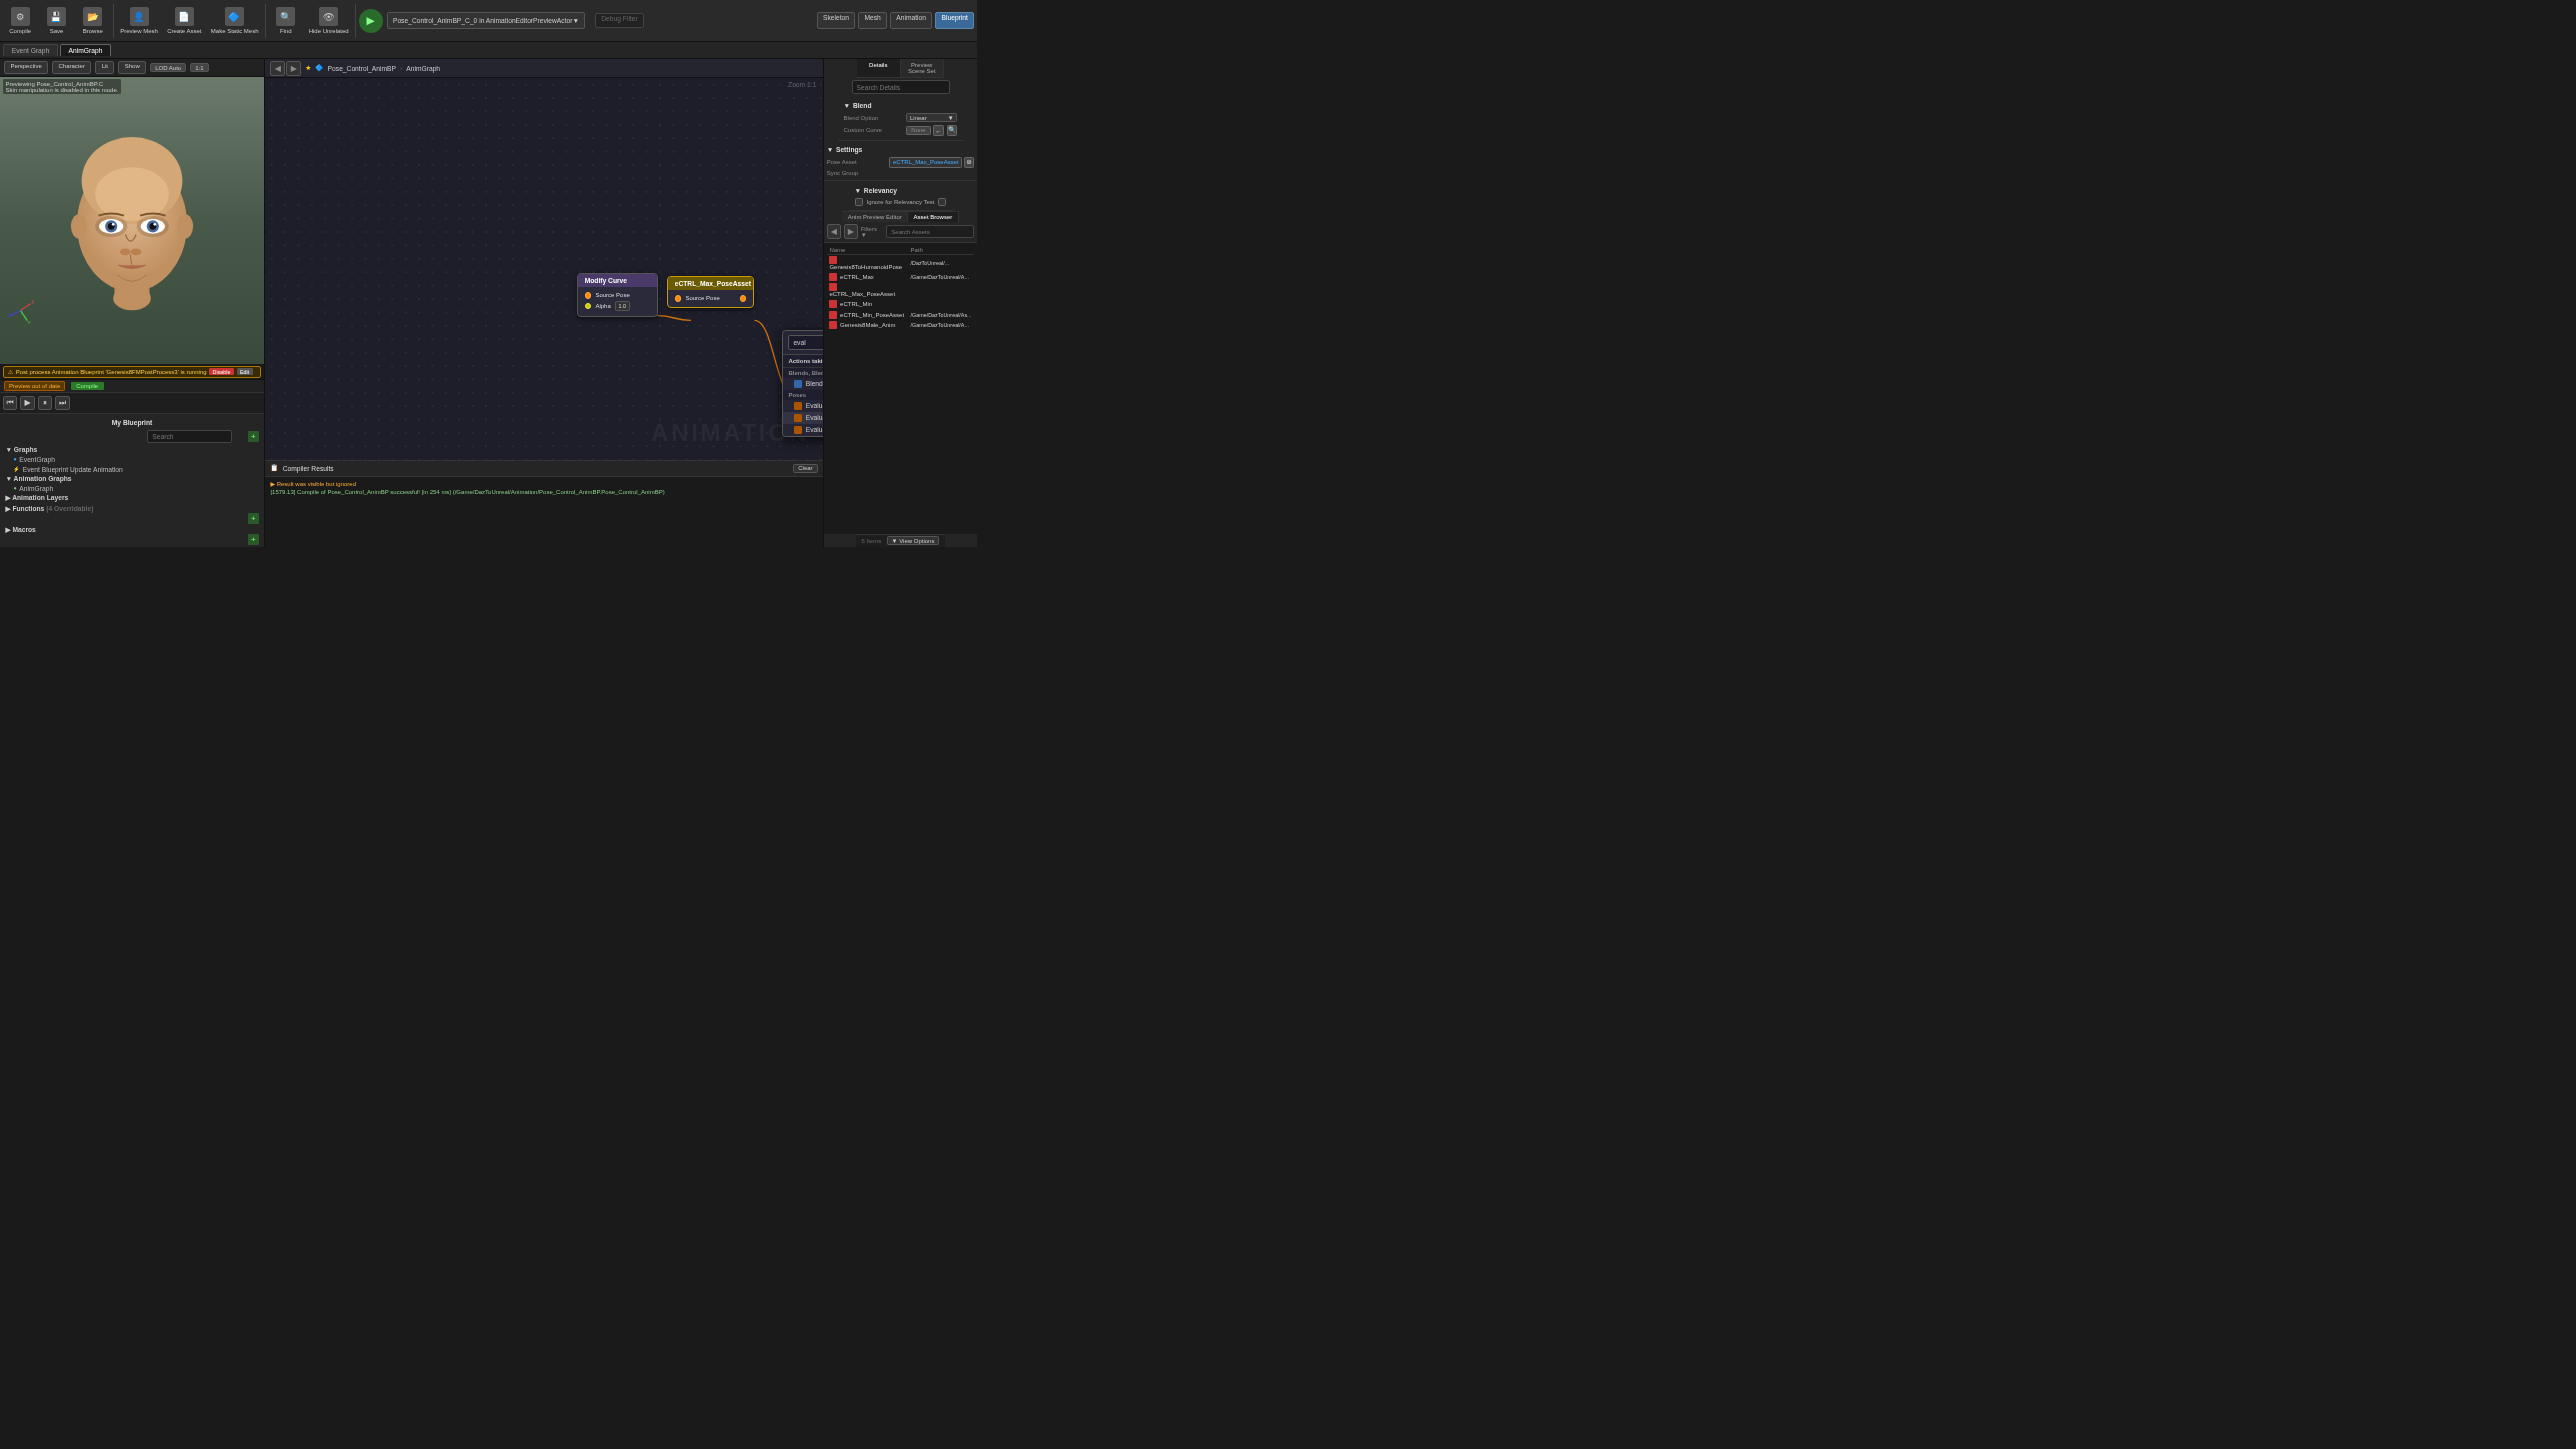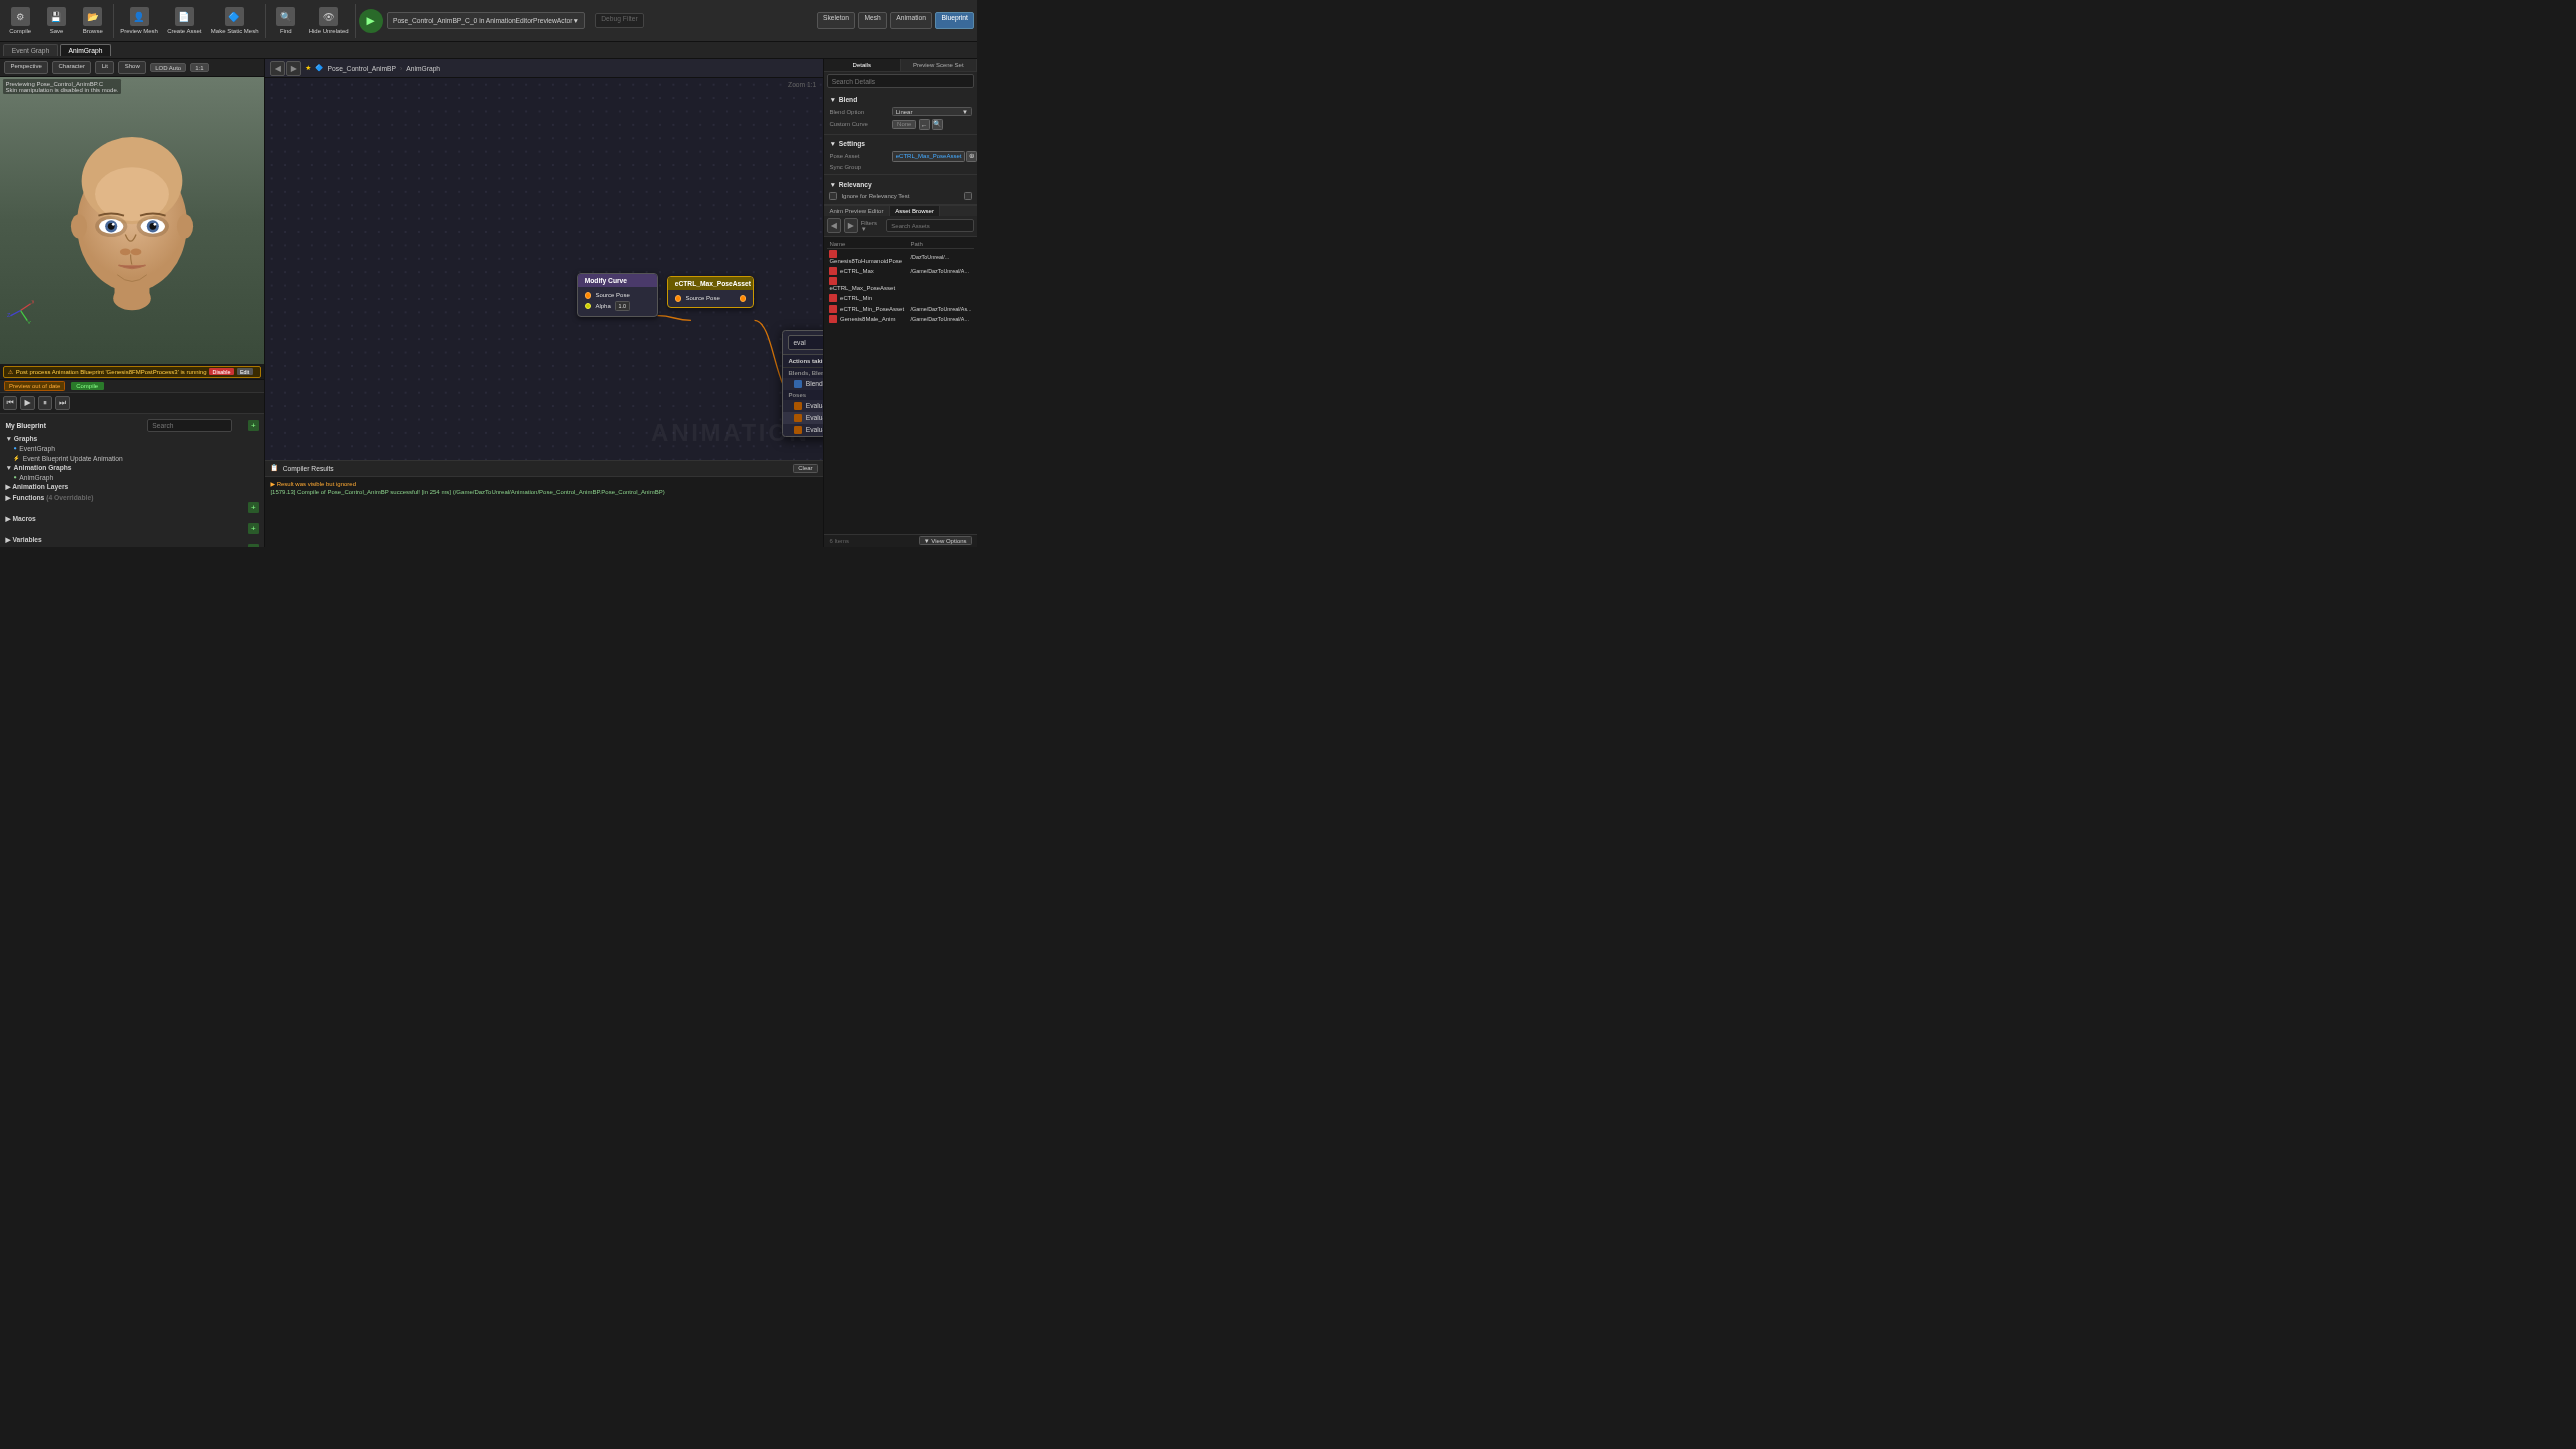--- a/index.html
+++ b/index.html
@@ -279,20 +279,21 @@
       padding: 2.7px;
     }
     .panel-header {
       font-size: 6.7px;
       font-weight: bold;
       color: #ddd;
       padding: 2px 2.7px;
       display: flex;
       align-items: center;
       gap: 4px;
+      flex-direction: column;
     }
     .add-btn {
       background: #2a5a2a;
       border: none;
       border-radius: 1.3px;
       color: #8f8;
       width: 10.7px;
       height: 10.7px;
       display: flex;
       align-items: center;
@@ -536,20 +537,21 @@
     }
 
     
     .right-panel {
       width: 154px;
       background: #252525;
       border-left: 0.7px solid #111;
       display: flex;
       flex-direction: column;
       overflow: hidden;
+      align-items: center;
     }
     .right-tabs {
       display: flex;
       background: #2a2a2a;
       border-bottom: 0.7px solid #333;
     }
     .right-tab {
       flex: 1;
       padding: 2.7px 4px;
       font-size: 6px;

